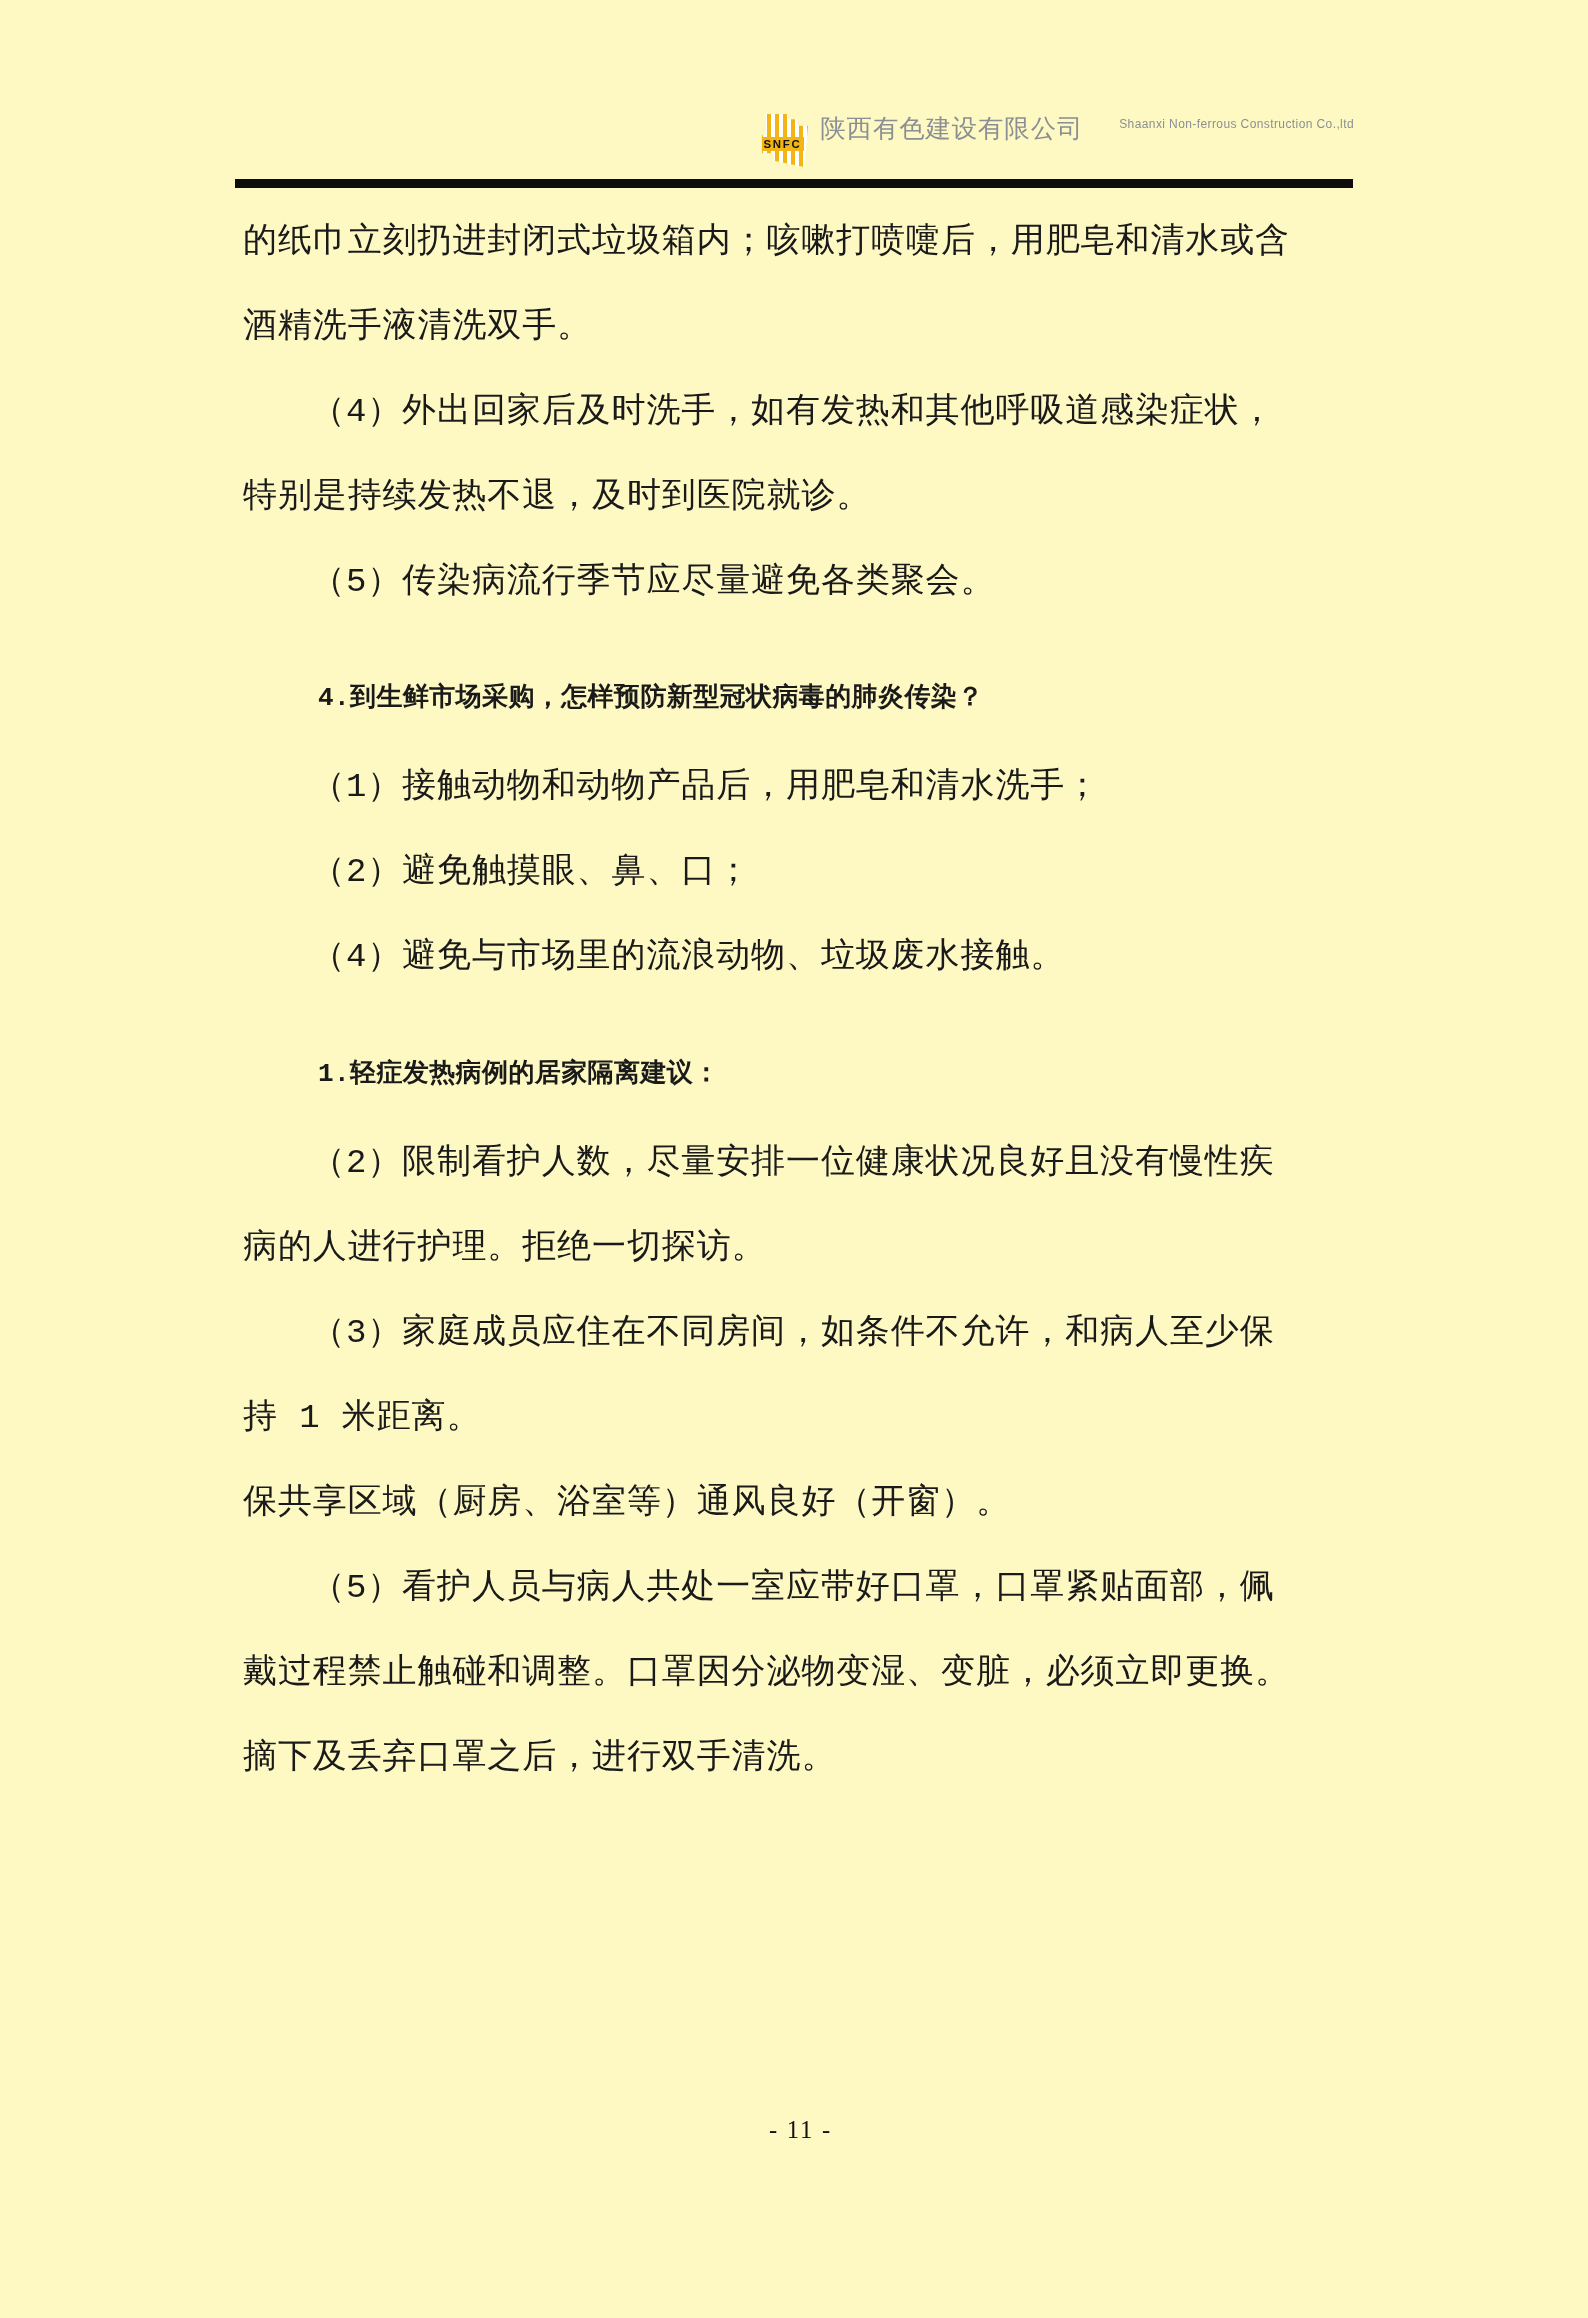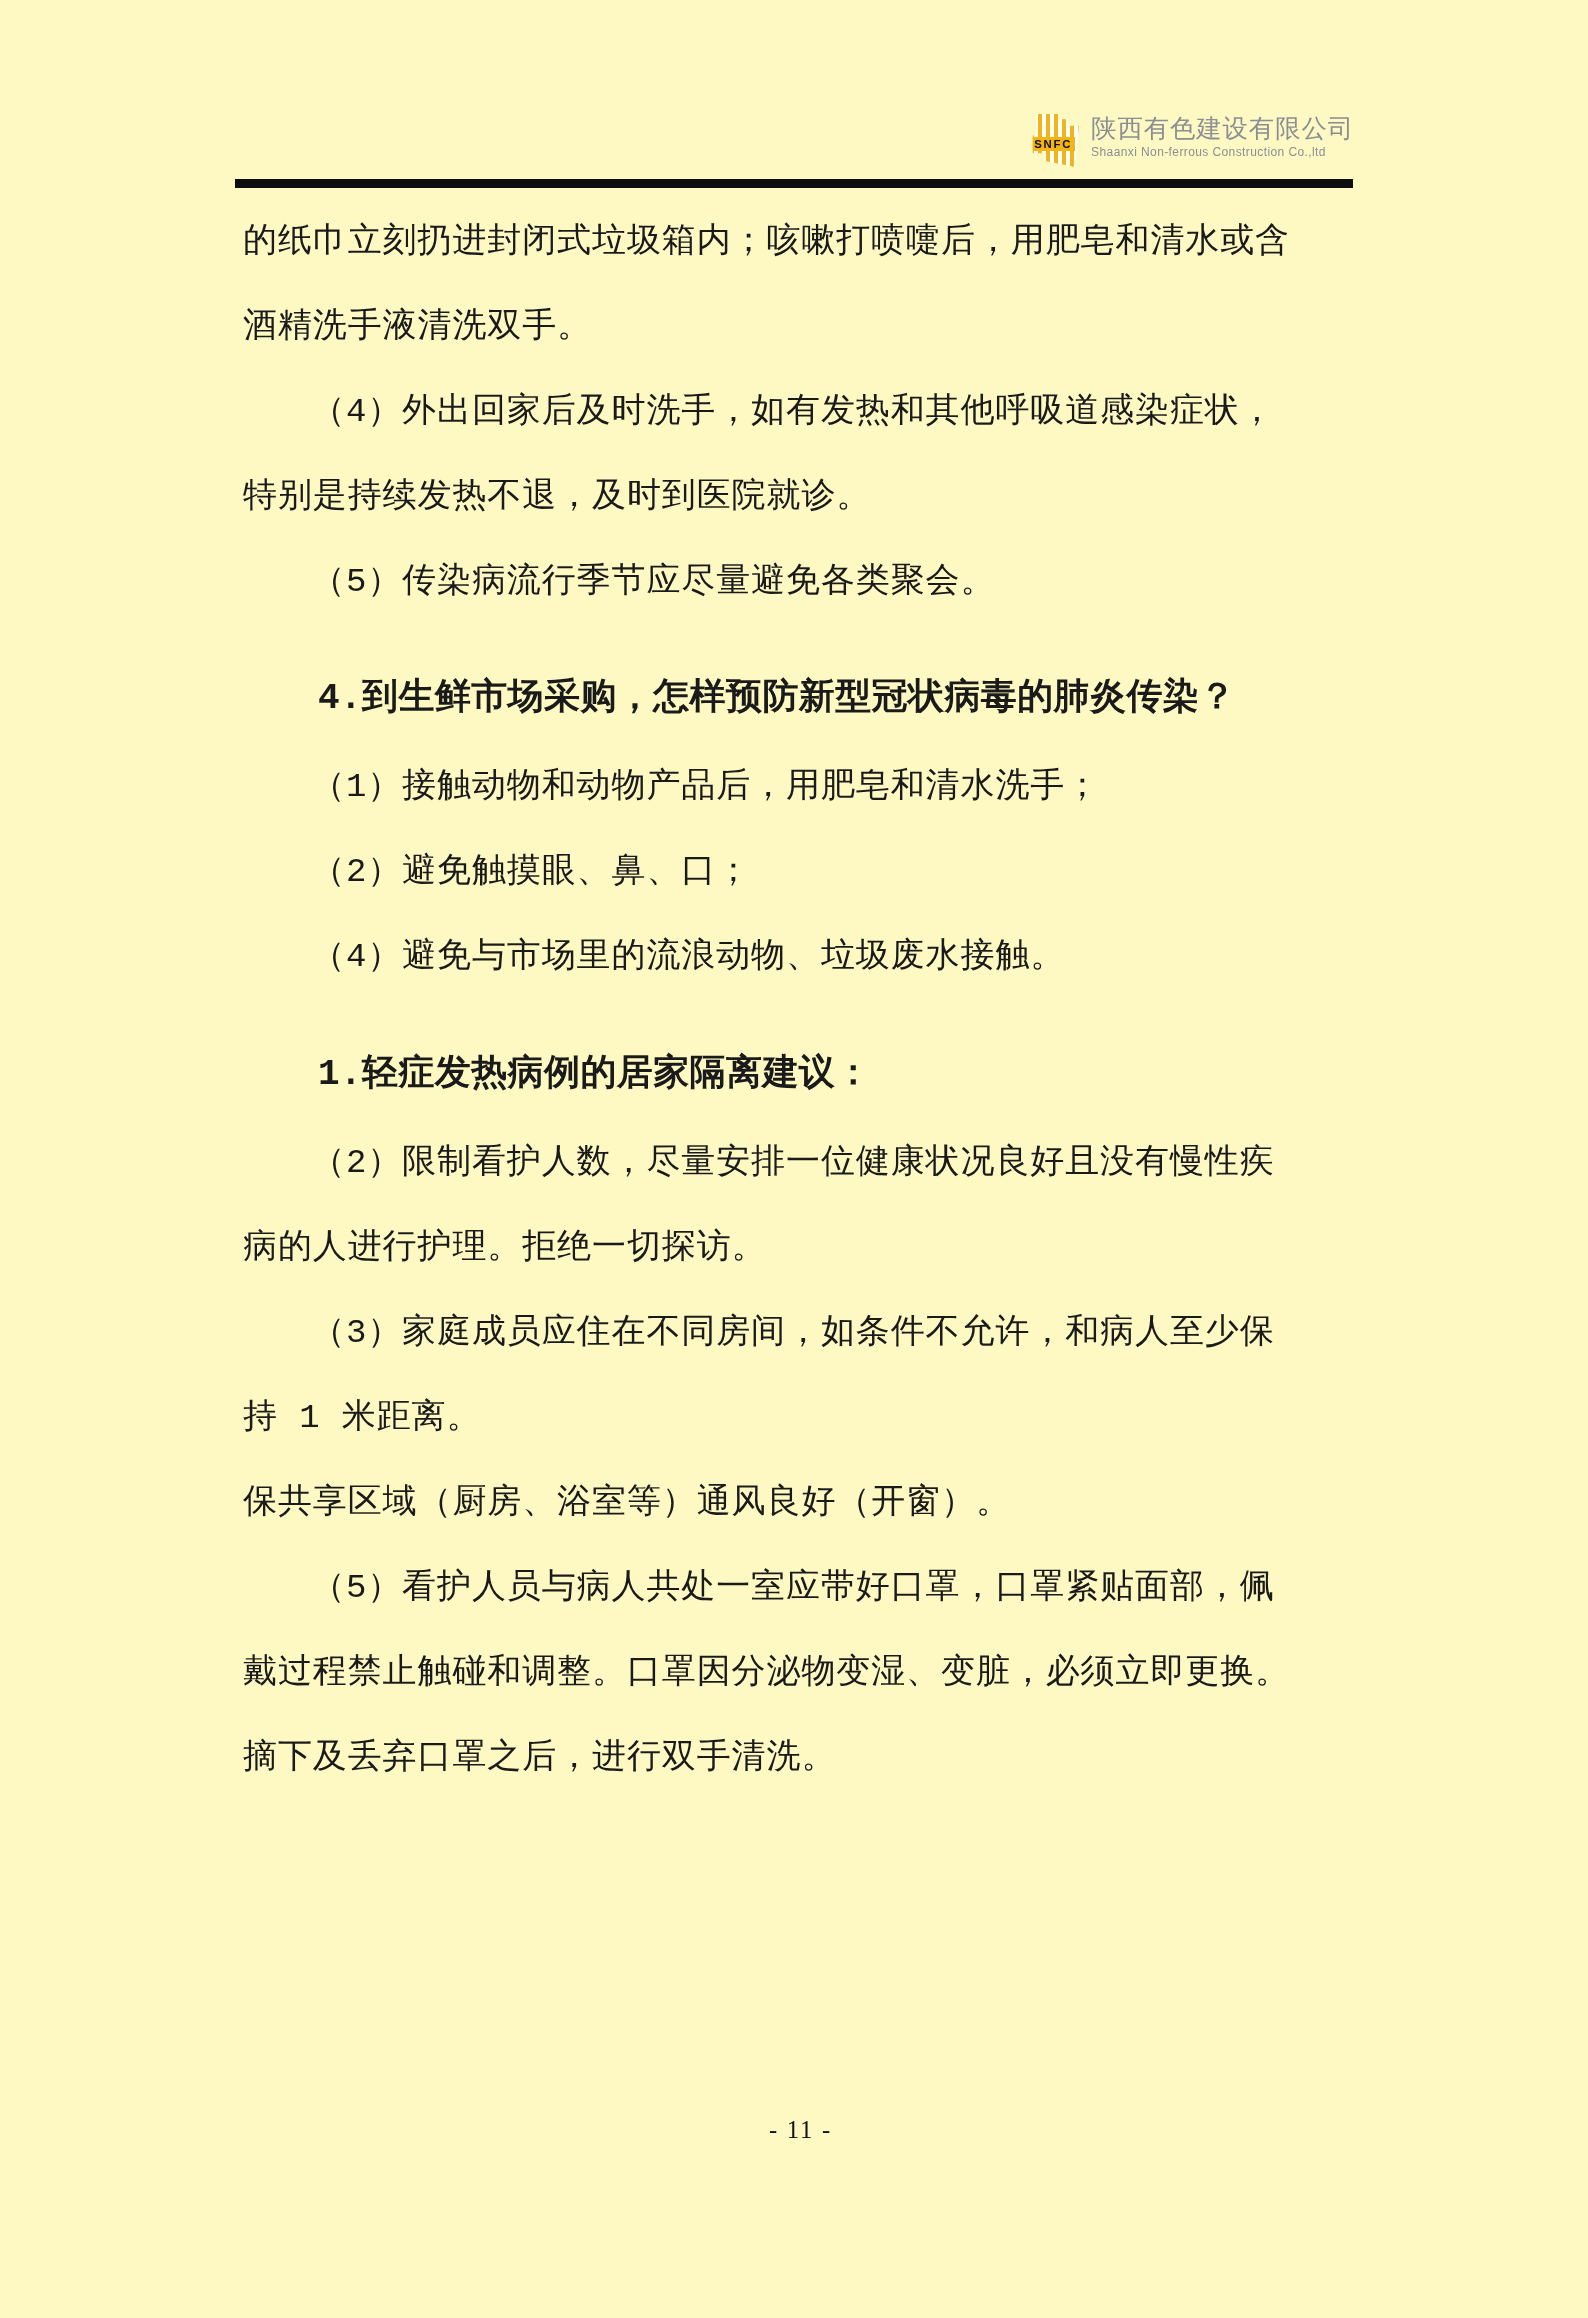--- a/index.html
+++ b/index.html
@@ -29,21 +29,21 @@
     position:absolute;
     left:1.8px;top:23px;
     background:#f3b515;
     color:#111111;
     font-family:"Liberation Sans","DejaVu Sans",sans-serif;
     font-weight:bold;
     font-size:11.4px;
     letter-spacing:1.8px;
     padding:0.9px 2.6px;
   }
-  .logo-text{display:flex;flex-direction:column;}
+  .logo-text{display:flex;flex-direction:row;gap:36px;}
   .logo-cn{
     font-family:"Liberation Sans","DejaVu Sans",sans-serif;
     font-size:25.4px;
     letter-spacing:0.9px;
     color:#8a8f94;
     line-height:28px;
     white-space:nowrap;
   }
   .logo-en{
     font-family:"Liberation Sans","DejaVu Sans",sans-serif;
@@ -71,21 +71,21 @@
     display:flex;
     align-items:center;
     font-size:34px;
     letter-spacing:0.9px;
     white-space:nowrap;
     font-family:Liberation Mono, monospace;
   }
   .line.indent{padding-left:68px;}
   .line.heading{
     font-weight:bold;
-    font-size:36px;
+    font-size:26px;
     letter-spacing:0.4px;
     padding-left:75px;
     margin-top:32px;
     margin-bottom:3.5px;
   }
   
   .page-number{
     position:absolute;
     left:12px;right:0;
     top:2116px;

